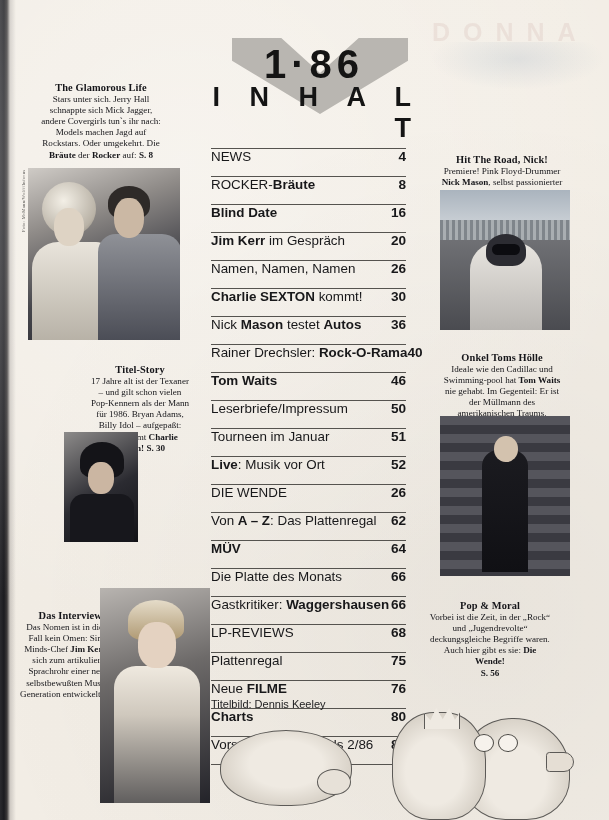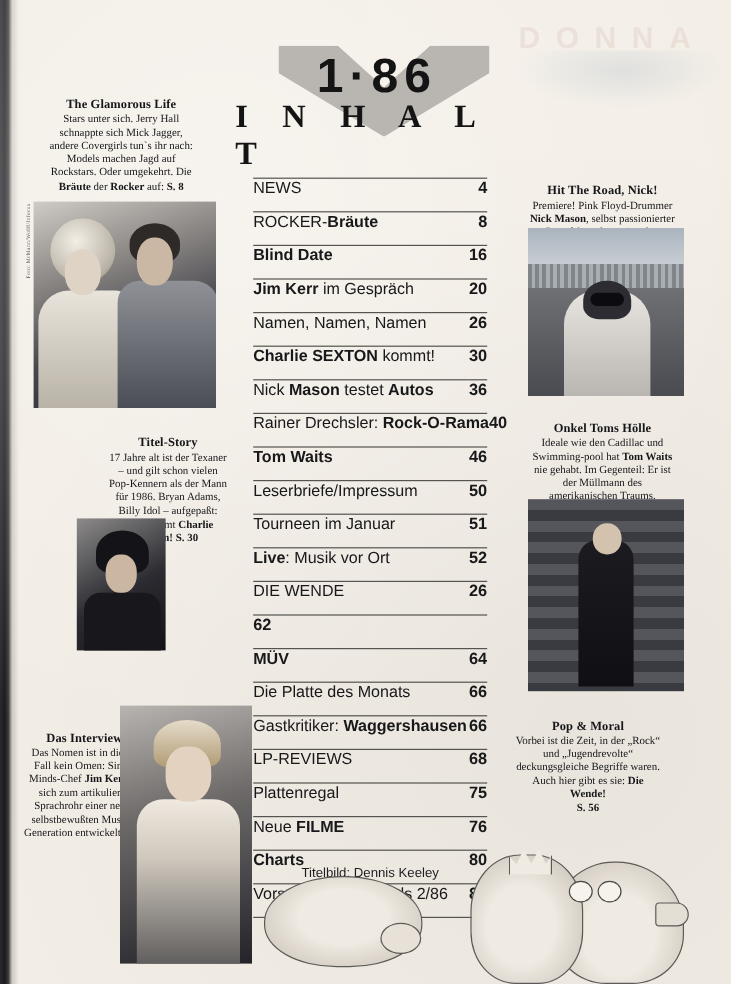--- a/index.html
+++ b/index.html
@@ -22,34 +22,34 @@
      letter-spacing:13px;color:rgba(190,150,140,.16);}
   .ghostbird{position:absolute;left:430px;top:42px;width:175px;height:48px;
      background:radial-gradient(ellipse at 50% 35%,rgba(150,170,190,.22),transparent 70%);}
   
   .chev{position:absolute;left:232px;top:38px;width:176px;height:76px;
      background:#b9b6b1;
      clip-path:polygon(0 0,28% 0,50% 46%,72% 0,100% 0,100% 30%,50% 100%,0 30%);}
   .issue{position:absolute;left:224px;top:42px;width:180px;text-align:center;
      font-family:"Liberation Sans",sans-serif;font-weight:bold;font-size:40px;
      letter-spacing:5px;color:#141414;}
-  .inhalt{position:absolute;left:196px;top:82px;width:226px;text-align:left;
-     font-family:Liberation Serif, serif;font-weight:bold;font-size:27px;
+  .inhalt{position:absolute;left:196px;top:82px;width:226px;text-align:right;
+     font-family:Liberation Sans, sans-serif;font-weight:bold;font-size:27px;
      letter-spacing:11px;color:#141414;}
   
   #toc{position:absolute;left:211px;top:148px;width:195px;}
   .toc-row{display:flex;align-items:baseline;justify-content:space-between;
      border-bottom:1.4px solid #55534f;height:27px;font-family:"Liberation Sans",sans-serif;
      font-size:13.4px;color:#18181a;}
   .toc-row:first-child{border-top:1.4px solid #55534f;}
   .toc-label{white-space:nowrap;padding-bottom:4px;}
   .toc-page{font-weight:bold;padding-bottom:4px;font-size:13.6px;}
   .toc-label b{font-weight:bold;}
-  .credit{position:absolute;left:211px;top:698px;width:195px;text-align:center;
-     font-family:"Liberation Sans",sans-serif;font-size:11px;color:#1d1d1f;margin-top:24px;}
+  .credit{position:absolute;left:211px;top:698px;width:195px;text-align:left;
+     font-family:"Liberation Sans",sans-serif;font-size:11px;color:#1d1d1f;}
   
   .blurb{position:absolute;font-family:"Liberation Serif",serif;
      font-size:9.1px;line-height:11.1px;color:#16161a;text-align:center;}
   .blurb h3{margin:0 0 1px 0;font-size:10.4px;font-weight:bold;letter-spacing:.1px;}
   .blurb b{font-weight:bold;}
   
   .photo{position:absolute;background:#3c3c42;overflow:hidden;}
   .ph-inner{position:absolute;inset:0;}
   
   #ph-glam{left:28px;top:168px;width:152px;height:172px;
@@ -225,20 +225,21 @@
       </div>
       <div class="toc-row">
         <span class="toc-label"><b>Live</b>: Musik vor Ort</span>
         <span class="toc-page">52</span>
       </div>
       <div class="toc-row">
         <span class="toc-label">DIE WENDE</span>
         <span class="toc-page">26</span>
       </div>
       <div class="toc-row">
+        <span class="toc-label">Von <b>A – Z</b>: Das Plattenregal</span>
         <span class="toc-page">62</span>
       </div>
       <div class="toc-row">
         <span class="toc-label"><b>MÜV</b></span>
         <span class="toc-page">64</span>
       </div>
       <div class="toc-row">
         <span class="toc-label">Die Platte des Monats</span>
         <span class="toc-page">66</span>
       </div>

